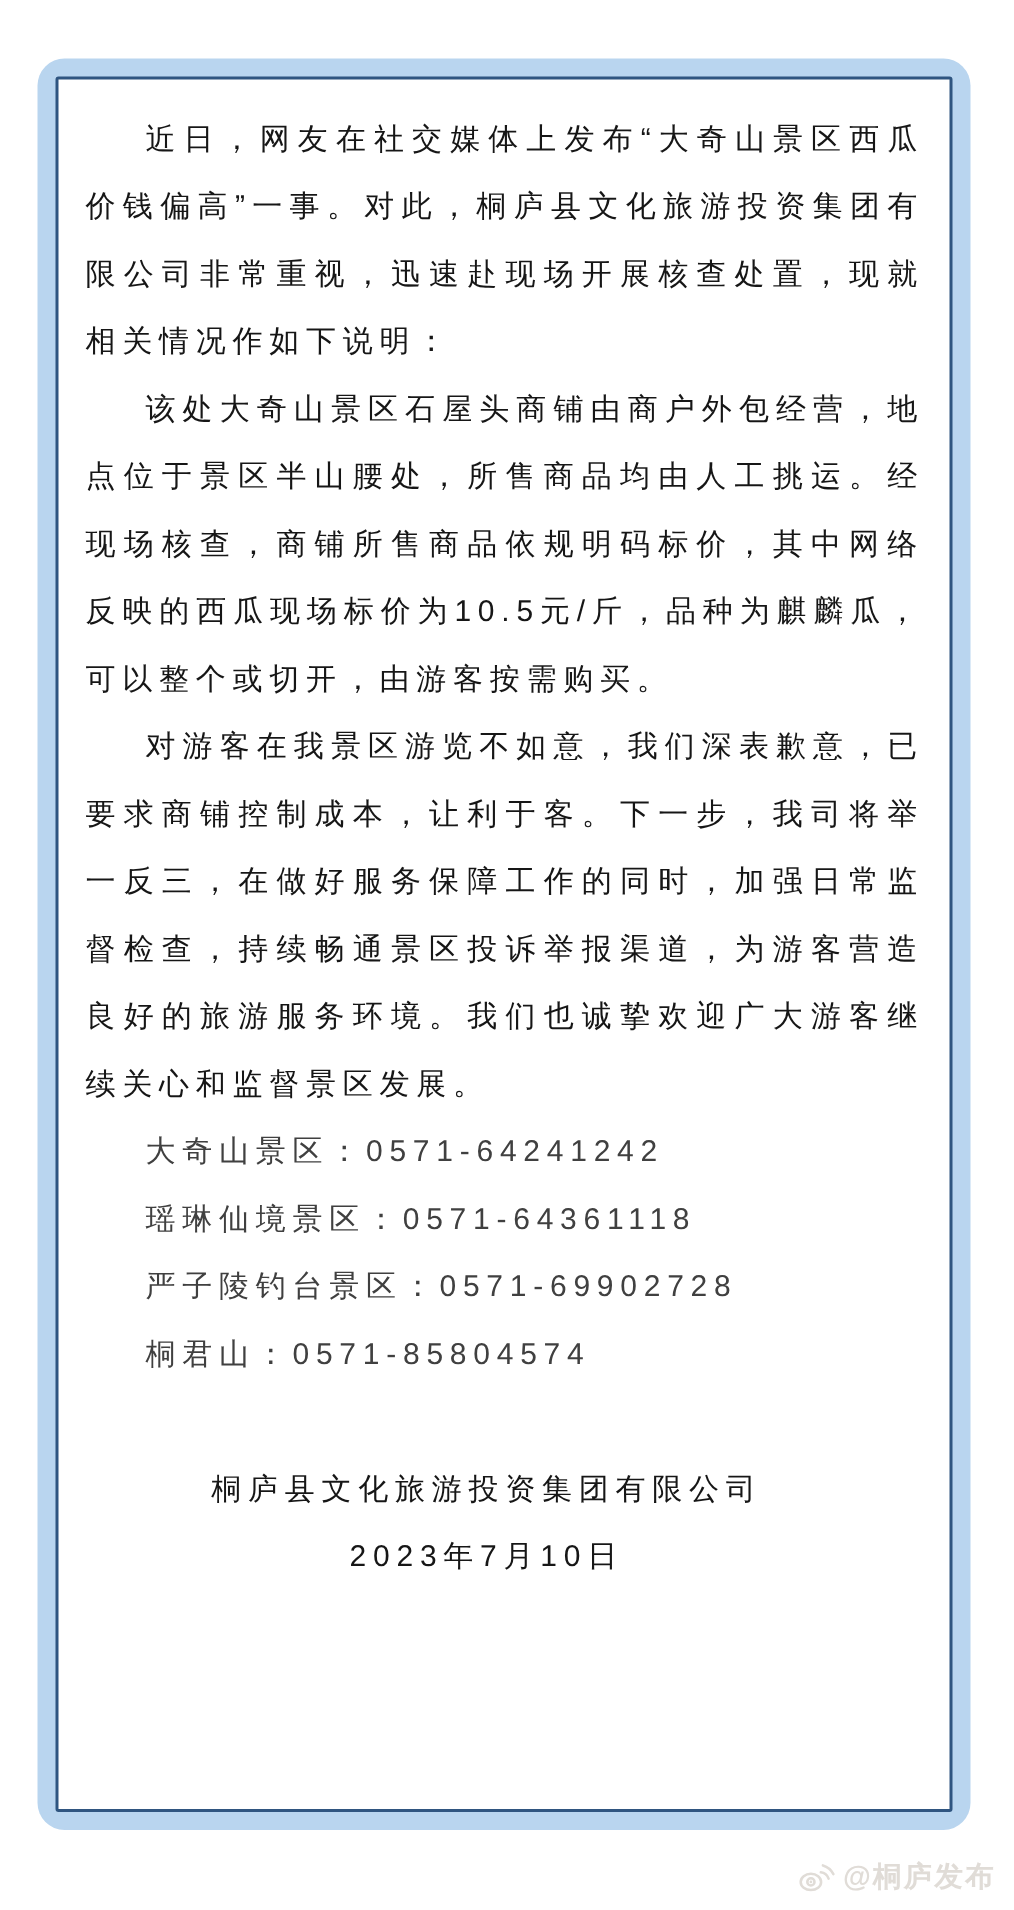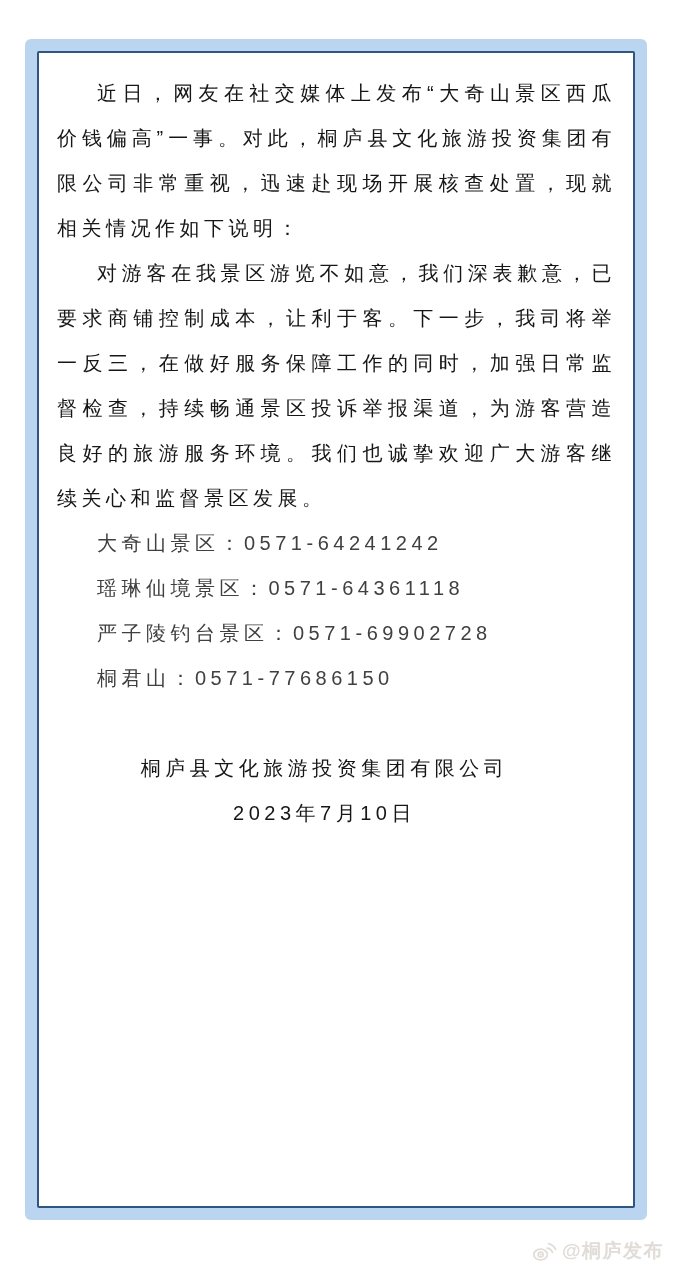--- a/index.html
+++ b/index.html
@@ -12,21 +12,21 @@
     position: relative;
     width: 676px; height: 1273px;
     background: #ffffff;
     overflow: hidden;
   }
   .frame {
     position: absolute;
     left: 25px; top: 39px;
     width: 622px; height: 1181px;
     background: #b9d5ef;
-    border-radius: 6px;
+    border-radius: 18px;
     padding: 12px;
   }
   .paper {
     width: 100%; height: 100%;
     background: #ffffff;
     border: 2px solid #2f5580;
     border-radius: 2px;
     padding: 18px 17px 0 18px;
     overflow: hidden;
   }
@@ -88,32 +88,33 @@
 </head>
 <body>
 
 <div class="canvas">
 
   <div class="frame">
     <div class="paper">
 
       <p class="para">近日，网友在社交媒体上发布“大奇山景区西瓜价钱偏高”一事。对此，桐庐县文化旅游投资集团有限公司非常重视，迅速赴现场开展核查处置，现就相关情况作如下说明：</p>
 
+      <p class="para">该处大奇山景区石屋头商铺由商户外包经营，地点位于景区半山腰处，所售商品均由人工挑运。经现场核查，商铺所售商品依规明码标价，其中网络反映的西瓜现场标价为10.5元/斤，品种为麒麟瓜，可以整个或切开，由游客按需购买。</p>
 
       <p class="para">对游客在我景区游览不如意，我们深表歉意，已要求商铺控制成本，让利于客。下一步，我司将举一反三，在做好服务保障工作的同时，加强日常监督检查，持续畅通景区投诉举报渠道，为游客营造良好的旅游服务环境。我们也诚挚欢迎广大游客继续关心和监督景区发展。</p>
 
 
       <div class="contact-line">大奇山景区：0571-64241242</div>
 
       <div class="contact-line">瑶琳仙境景区：0571-64361118</div>
 
       <div class="contact-line">严子陵钓台景区：0571-69902728</div>
 
 
-      <div class="contact-line">桐君山：0571-77686150</div>
+      <div class="contact-line">桐君山：0571-85804574</div>
 
       <div class="signature">
         <div class="sig-line">桐庐县文化旅游投资集团有限公司</div>
         <div class="sig-line">2023年7月10日</div>
       </div>
 
     </div>
   </div>
 
   <div class="watermark">

